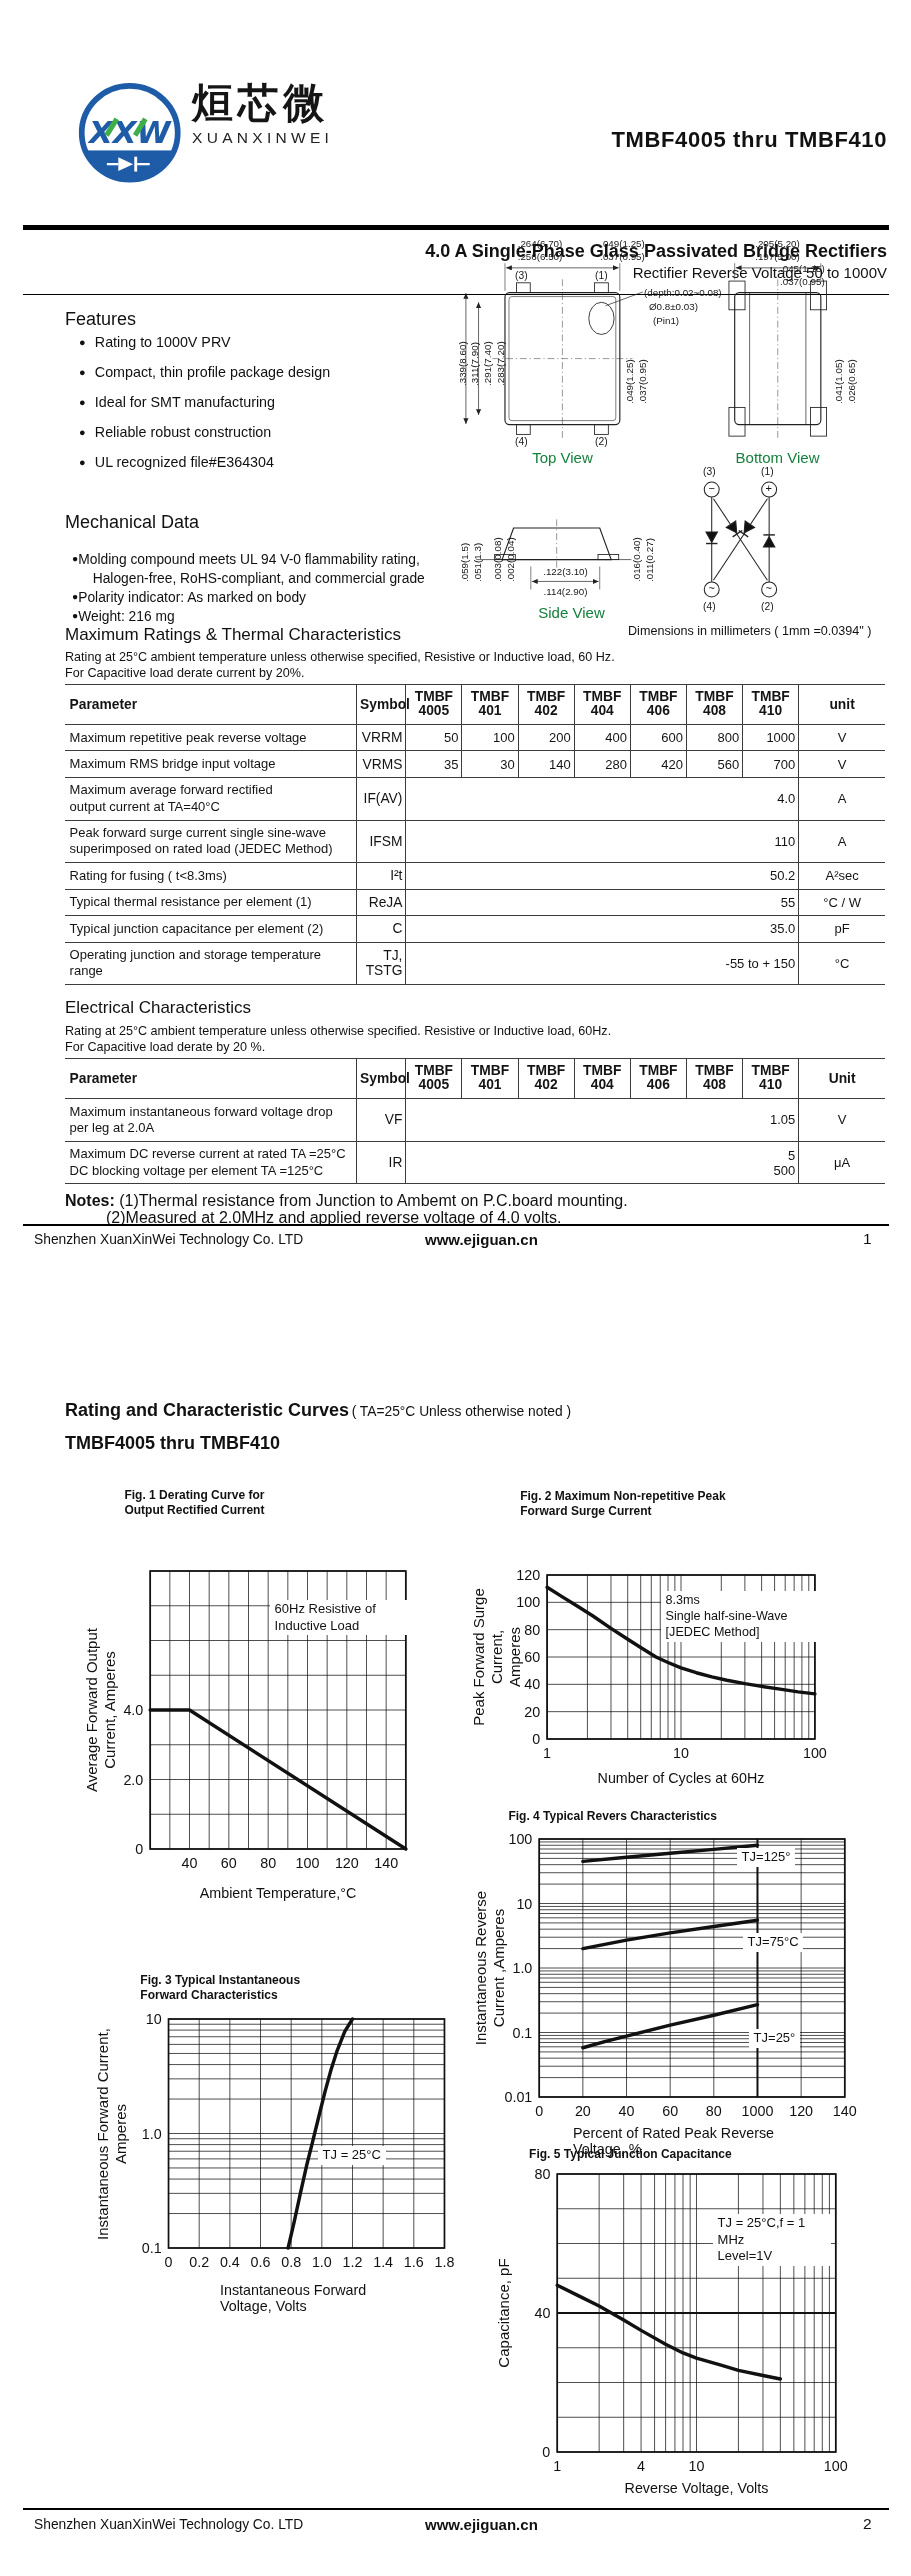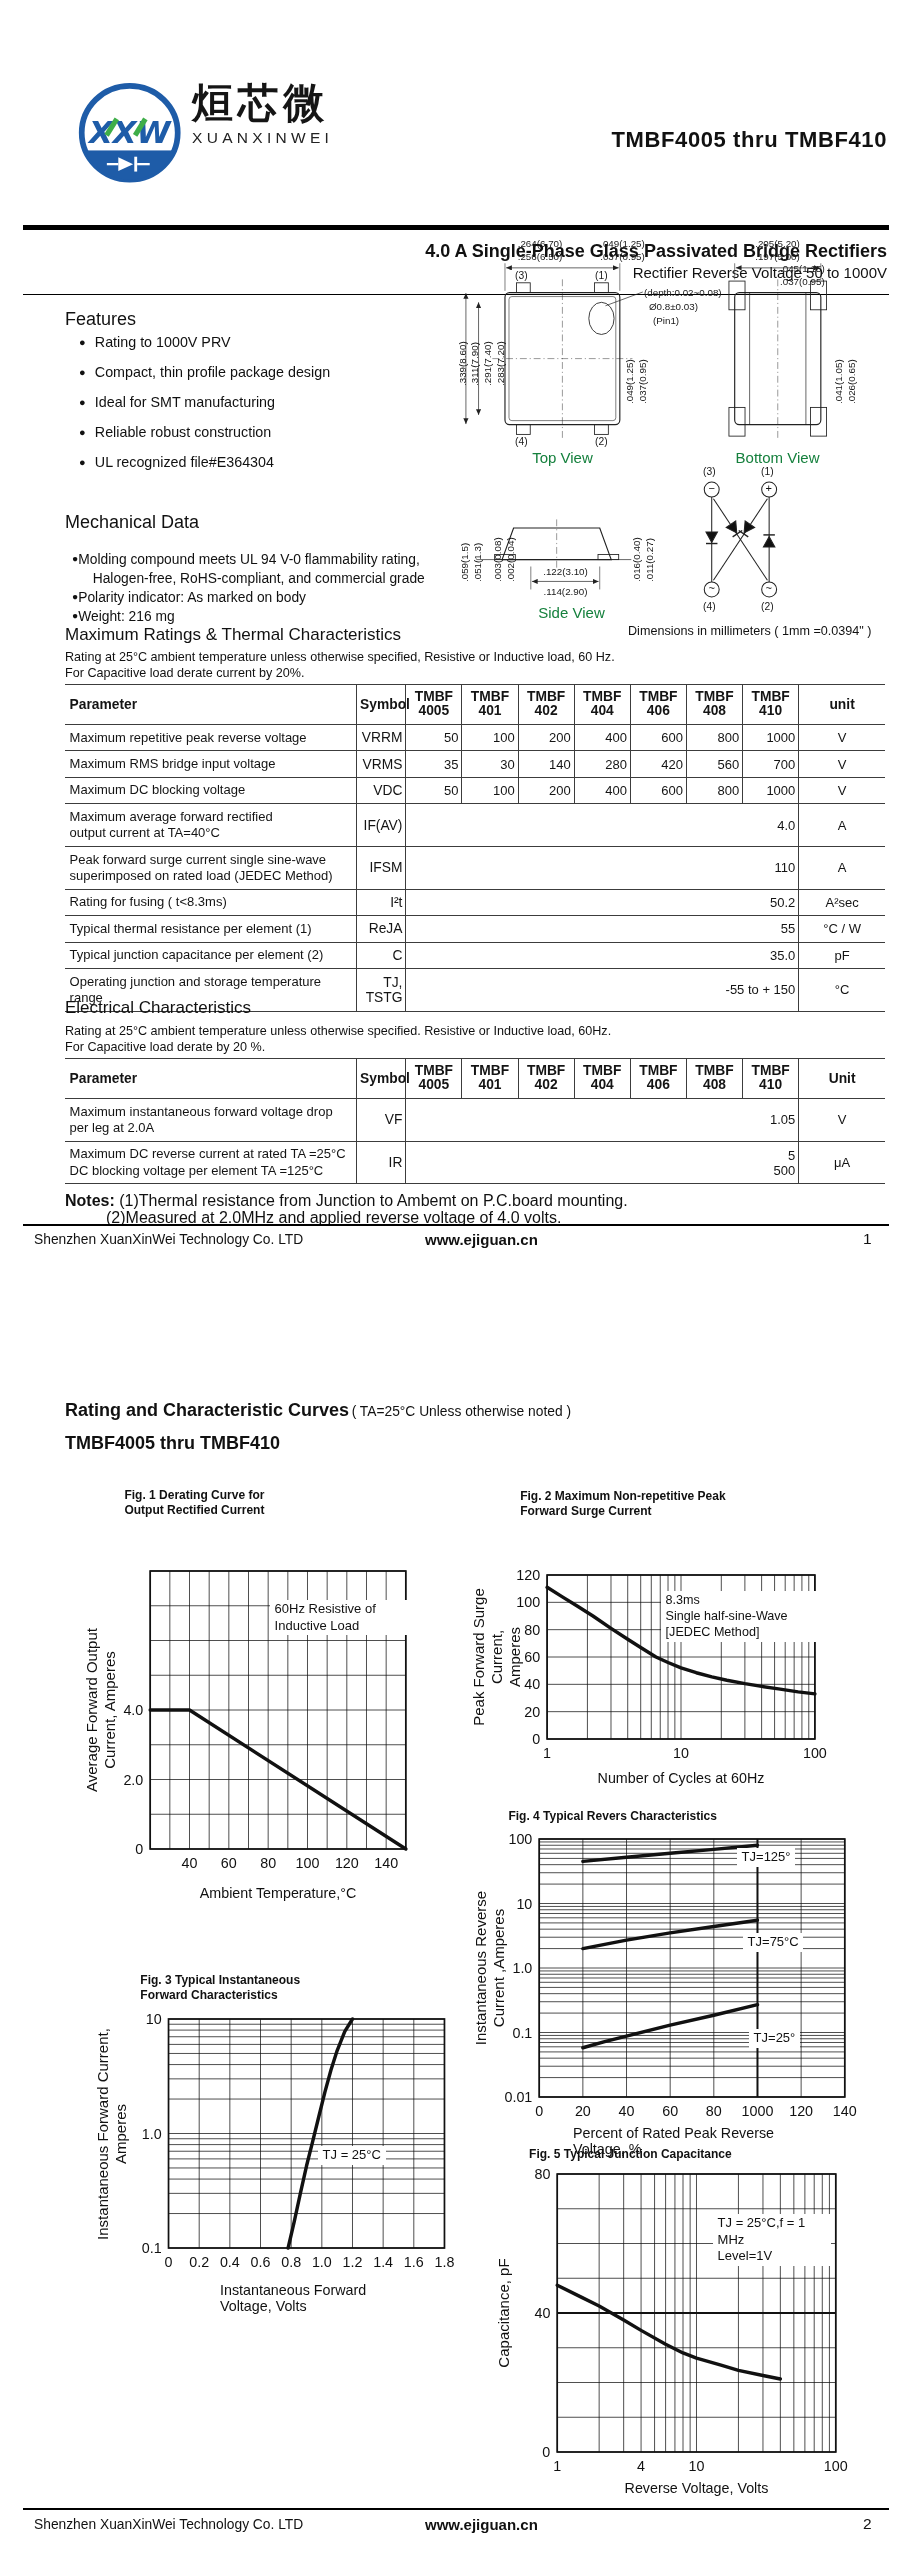--- a/index.html
+++ b/index.html
@@ -340,32 +340,20 @@
           <tr>
             <td class="param">Maximum RMS bridge input voltage</td>
             <td class="sym">VRMS</td>
             <td class="val">35</td>
             <td class="val">30</td>
             <td class="val">140</td>
             <td class="val">280</td>
             <td class="val">420</td>
             <td class="val">560</td>
             <td class="val">700</td>
-            <td class="unit">V</td>
-          </tr>
-          <tr>
-            <td class="param">Maximum DC blocking voltage</td>
-            <td class="sym">VDC</td>
-            <td class="val">50</td>
-            <td class="val">100</td>
-            <td class="val">200</td>
-            <td class="val">400</td>
-            <td class="val">600</td>
-            <td class="val">800</td>
-            <td class="val">1000</td>
             <td class="unit">V</td>
           </tr>
           <tr>
             <td class="param">Maximum average forward rectified
 output current at TA=40°C</td>
             <td class="sym">IF(AV)</td>
             <td class="spanval" colspan="7">4.0</td>
             <td class="unit">A</td>
           </tr>
           <tr>

